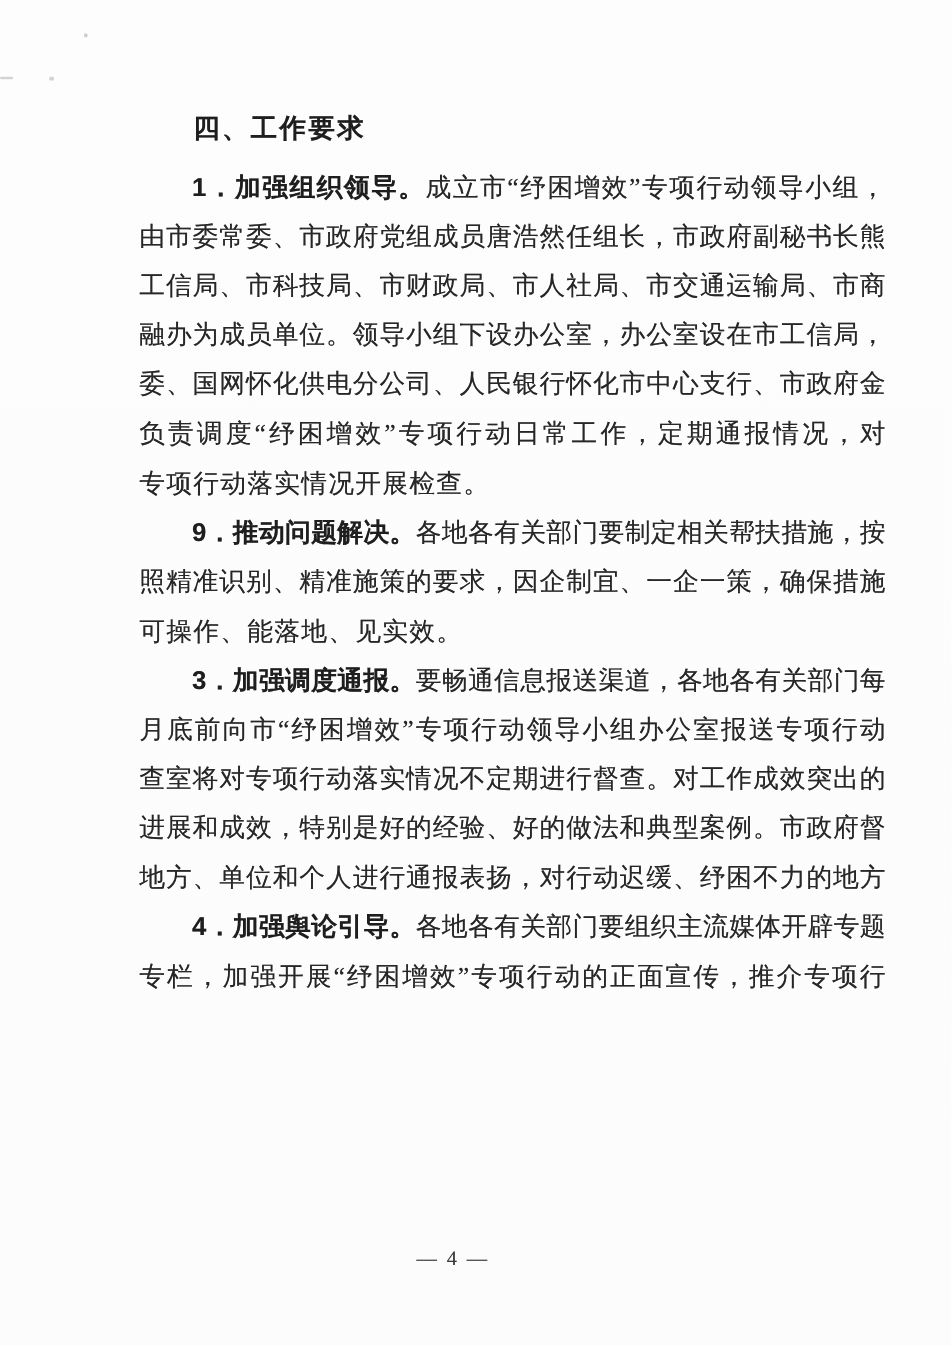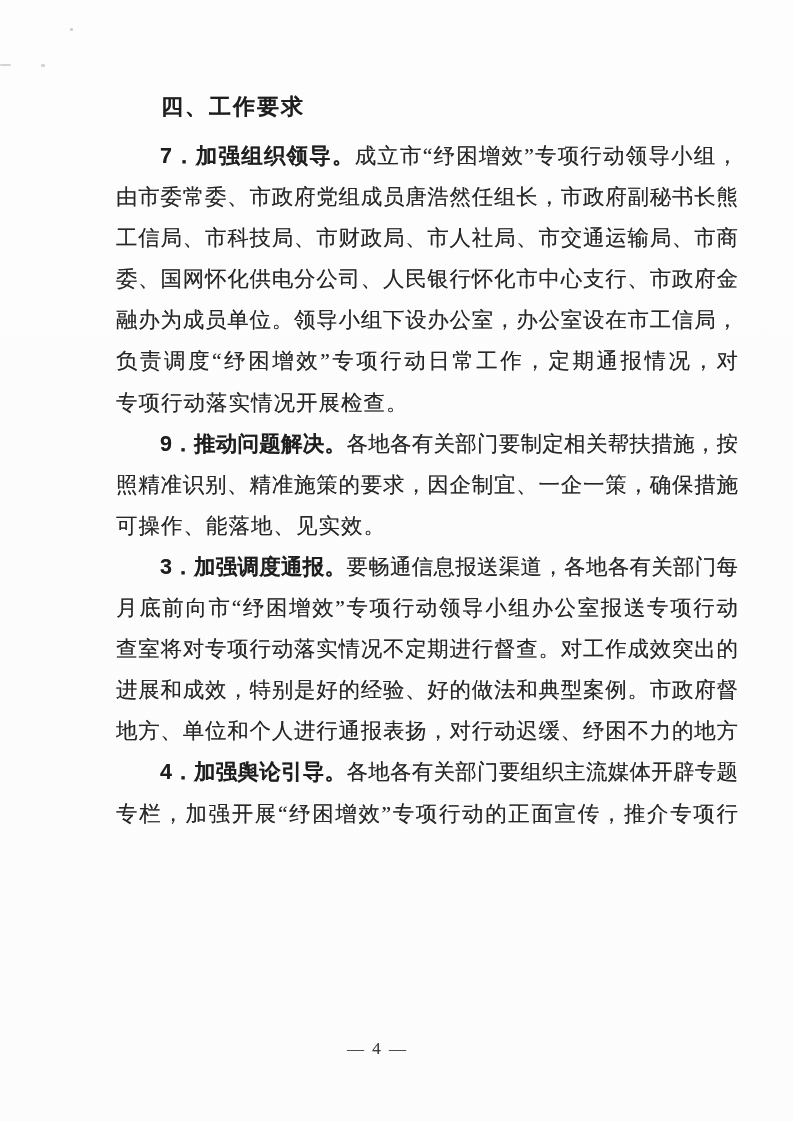--- a/index.html
+++ b/index.html
@@ -65,25 +65,25 @@
 <body>
 
 <div class="page">
   <div class="speck s1"></div>
   <div class="speck s2"></div>
   <div class="speck s3"></div>
 
   <div class="doc">
     <div class="heading">四、工作要求</div>
 
-    <div class="line indent"><span class="b">7．加强组织领导。</span><span>成立市“纾困增效”专项行动领导小组，</span></div>
+    <div class="line indent"><span class="b">1．加强组织领导。</span><span>成立市“纾困增效”专项行动领导小组，</span></div>
     <div class="line"><span>由市委常委、市政府党组成员唐浩然任组长，市政府副秘书长熊</span></div>
     <div class="line"><span>工信局、市科技局、市财政局、市人社局、市交通运输局、市商</span></div>
+    <div class="line"><span>融办为成员单位。领导小组下设办公室，办公室设在市工信局，</span></div>
     <div class="line"><span>委、国网怀化供电分公司、人民银行怀化市中心支行、市政府金</span></div>
-    <div class="line"><span>融办为成员单位。领导小组下设办公室，办公室设在市工信局，</span></div>
     <div class="line"><span>负责调度“纾困增效”专项行动日常工作，定期通报情况，对</span></div>
     <div class="line end"><span>专项行动落实情况开展检查。</span></div>
 
     <div class="line indent"><span class="b">9．推动问题解决。</span><span>各地各有关部门要制定相关帮扶措施，按</span></div>
     <div class="line"><span>照精准识别、精准施策的要求，因企制宜、一企一策，确保措施</span></div>
     <div class="line end"><span>可操作、能落地、见实效。</span></div>
 
     <div class="line indent"><span class="b">3．加强调度通报。</span><span>要畅通信息报送渠道，各地各有关部门每</span></div>
     <div class="line"><span>月底前向市“纾困增效”专项行动领导小组办公室报送专项行动</span></div>
     <div class="line"><span>查室将对专项行动落实情况不定期进行督查。对工作成效突出的</span></div>

